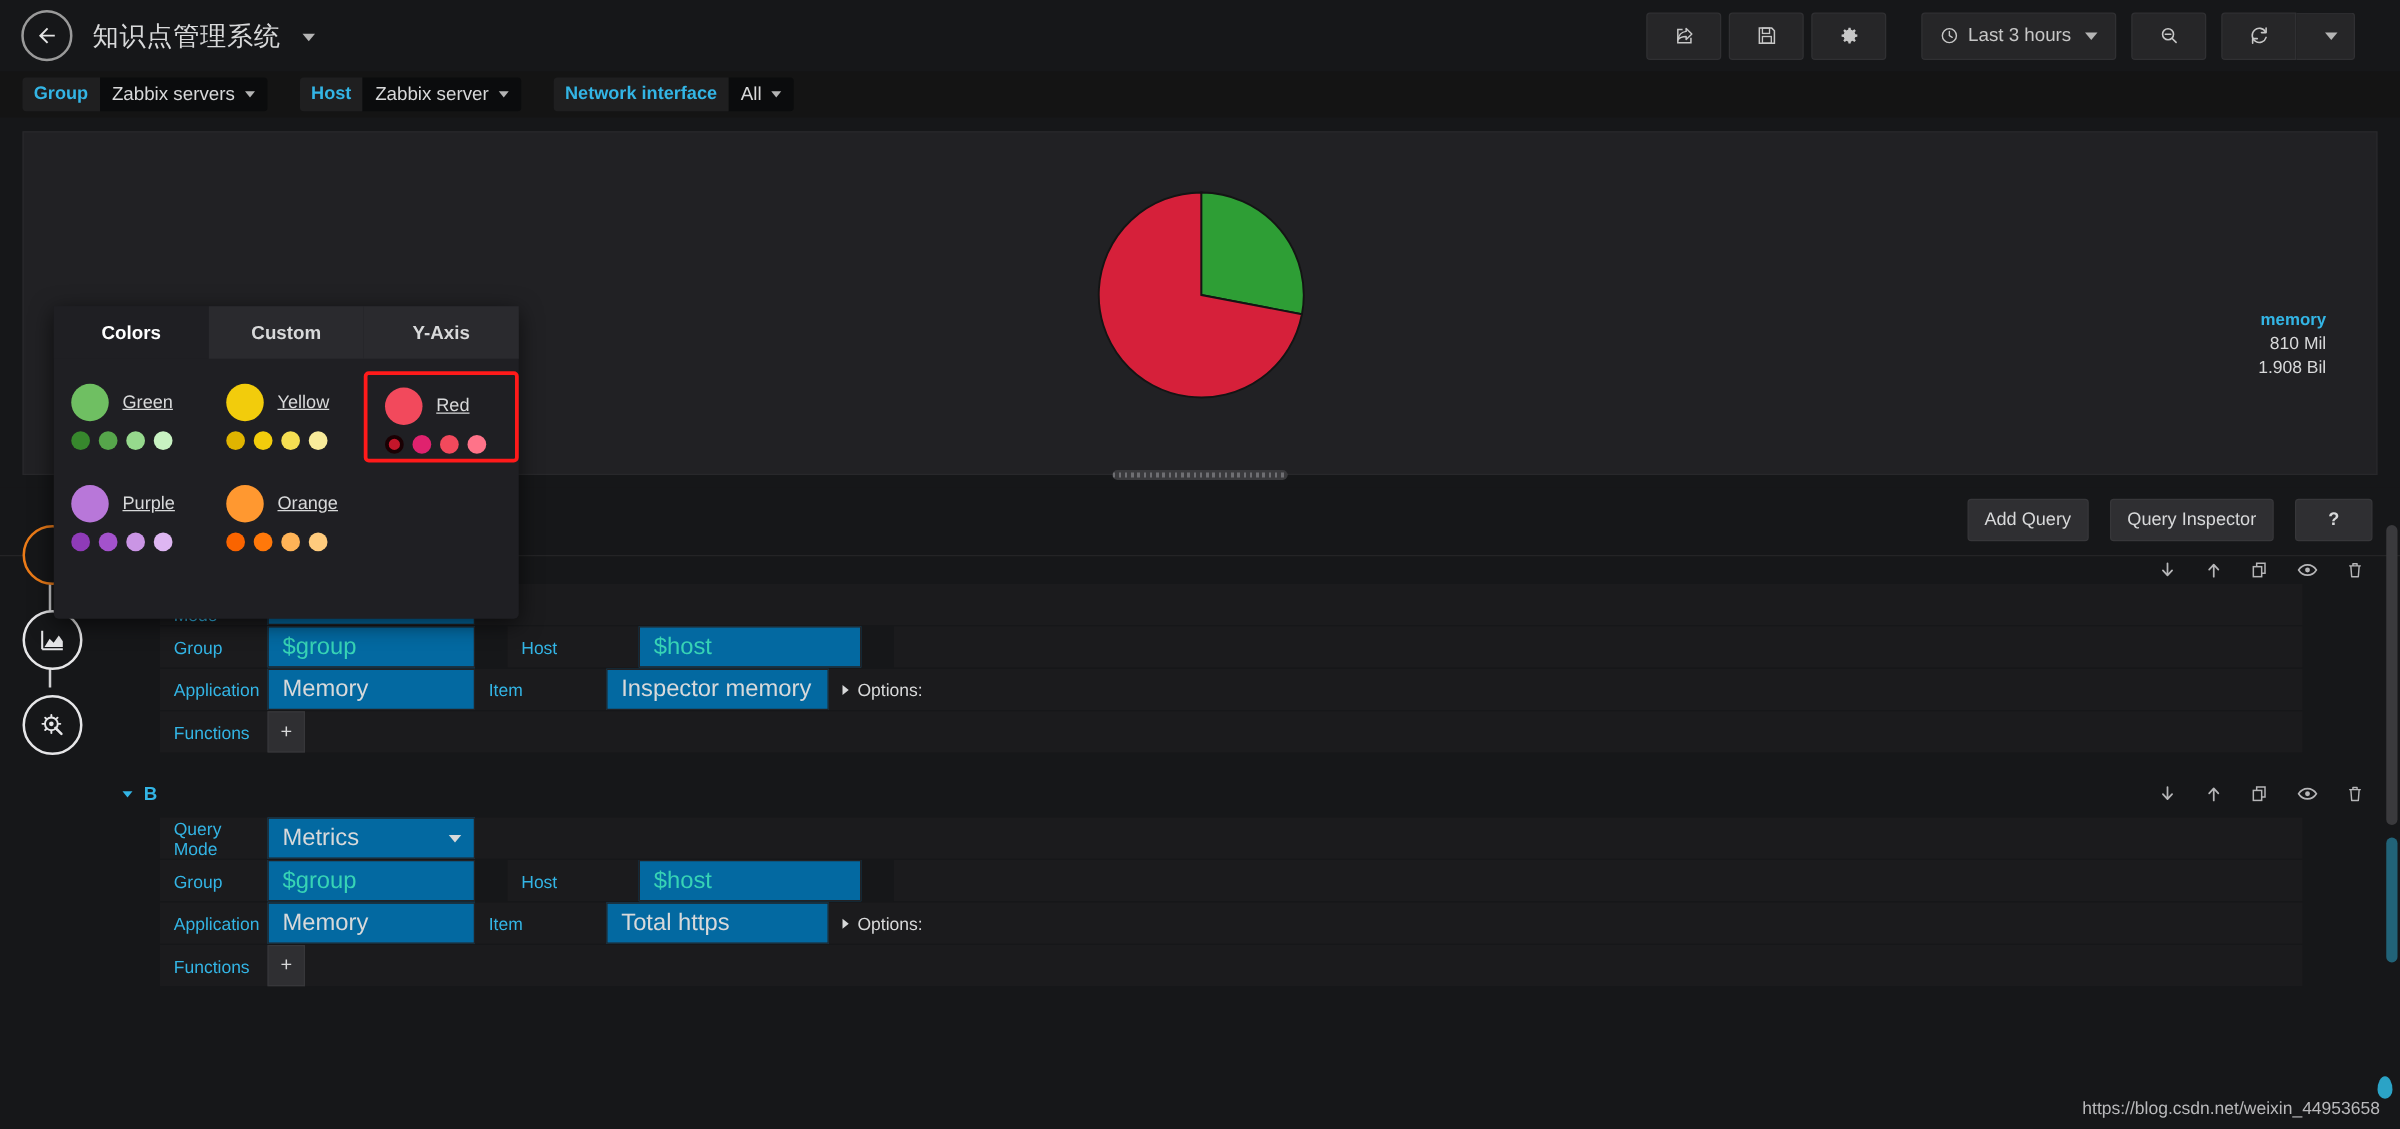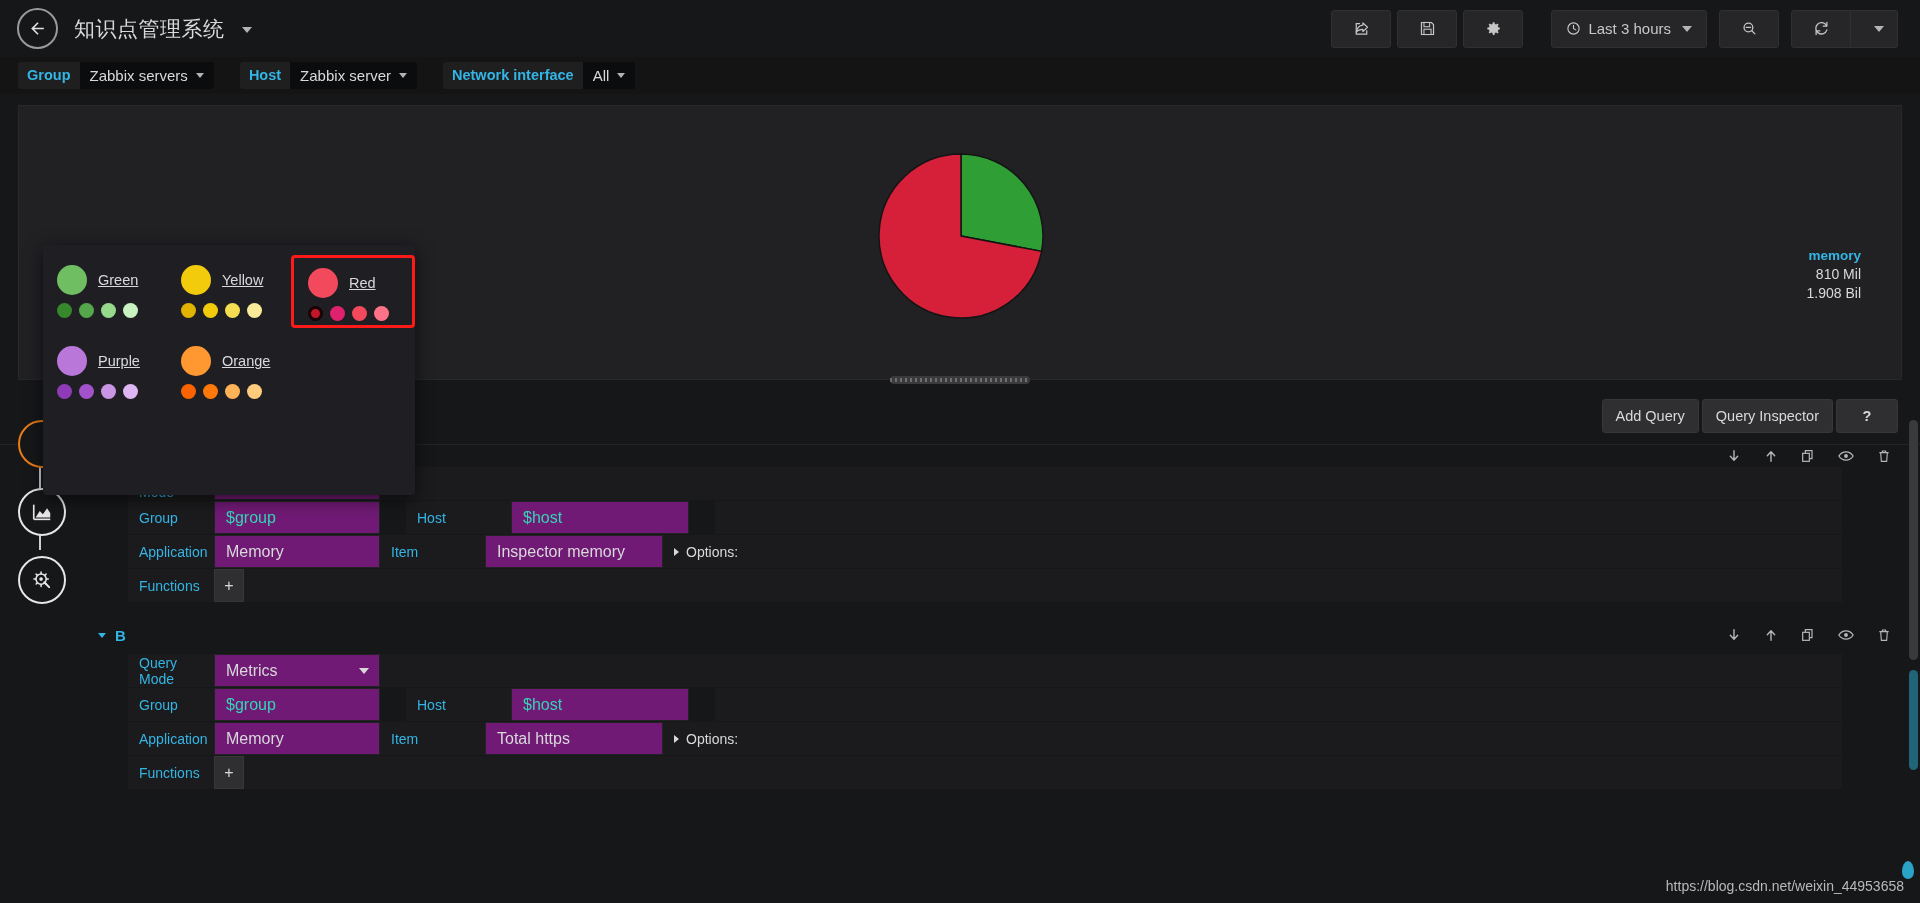--- a/index.html
+++ b/index.html
@@ -24,21 +24,21 @@
   }
   .dash-title{
     margin-left:16px;font-size:21px;color:#d8d9da;letter-spacing:.5px;
     font-family:"DejaVu Sans","Liberation Sans",sans-serif;
   }
   .caret-dn{
     display:inline-block;margin-left:10px;
     border-left:5px solid transparent;border-right:5px solid transparent;
     border-top:6px solid #b4b4b4;vertical-align:middle;
   }
-  .topnav-right{margin-left:auto;display:flex;align-items:center;gap:6px;padding-right:22px;}
+  .topnav-right{margin-left:auto;display:flex;align-items:center;gap:6px;padding-right:36px;}
   .tb-btn{
     height:36px;min-width:38px;padding:0 10px;background:#262628;border:1px solid #303033;
     border-radius:3px;display:flex;align-items:center;justify-content:center;
     color:#c7c7c7;font-size:15px;cursor:pointer;
   }
   .tb-btn.time{padding:0 14px;gap:7px;font-size:15px;margin-left:22px;}
   .tb-btn svg{display:block;}
   .tb-group{display:flex;align-items:center;}
   .tb-group .tb-btn{border-radius:0;border-left:none;}
   .tb-group .tb-btn:first-child{border-radius:3px 0 0 3px;border-left:1px solid #303033;}
@@ -92,21 +92,21 @@
   }
 
   
   .editor{
     position:absolute;left:0;top:390px;width:1920px;height:513px;background:#161719;
   }
   .editor-tabbar{
     position:relative;height:54px;border-bottom:1px solid #242426;
   }
   .editor-actions{
-    position:absolute;right:22px;top:9px;display:flex;gap:3px;
+    position:absolute;right:22px;top:9px;display:flex;gap:17px;
   }
   .ed-btn{
     background:#2f2f32;color:#d8d9da;border:1px solid #37373a;border-radius:3px;
     height:32px;padding:0 13px;font-size:14.5px;display:flex;align-items:center;cursor:pointer;
   }
   .ed-btn.q{min-width:34px;justify-content:center;font-weight:bold;}
 
   .query-block{margin:0 0 0 0;}
   .q-head{
     position:relative;height:38px;display:flex;align-items:center;padding-left:98px;
@@ -121,22 +121,22 @@
   }
   .q-row-icons span{color:#b6b6b8;cursor:pointer;display:flex;align-items:center;}
 
   .q-grid{margin-left:128px;width:1714px;}
   .q-line{display:flex;align-items:stretch;margin-bottom:1px;}
   .q-cell-label{
     background:#1b1b1d;color:#33b5e5;font-size:14px;
     display:flex;align-items:center;padding-left:11px;box-sizing:border-box;height:33px;
   }
   .q-cell-input{
-    background:#701a75;border:1px solid #222225;box-sizing:border-box;height:33px;
-    display:flex;align-items:center;padding:0 11px;color:#d8d9da;font-size:16px;
+    background:#0369a1;border:1px solid #222225;box-sizing:border-box;height:33px;
+    display:flex;align-items:center;padding:0 11px;color:#d8d9da;font-size:19px;
     position:relative;
   }
   .q-cell-input.var{color:#37d3b5;}
   .q-cell-blank{background:#1b1b1d;height:33px;flex:1;}
   .q-cell-opts{
     background:#1b1b1d;height:33px;flex:1;display:flex;align-items:center;
     padding-left:11px;color:#d8d9da;font-size:14px;
   }
   .q-cell-opts .tri-r{
     display:inline-block;margin-right:7px;
@@ -474,20 +474,25 @@
     <svg width="22" height="22" viewBox="0 0 24 24">
       <circle cx="11" cy="11" r="5.6" fill="none" stroke="#e6e6e8" stroke-width="1.7"></circle>
       <circle cx="11" cy="11" r="2" fill="#e6e6e8"></circle>
       <path d="M11 3.2v2M11 17v2M3.2 11h2M16.8 11h2M5.6 5.6l1.4 1.4M15 15l1.4 1.4M16.4 5.6L15 7M7 15l-1.4 1.4" stroke="#e6e6e8" stroke-width="1.7" stroke-linecap="round"></path>
       <path d="M14.5 14.5l5.3 5.3" stroke="#e6e6e8" stroke-width="2.2" stroke-linecap="round"></path>
     </svg>
   </div>
 </div>
 
 <div class="popover">
+  <div class="pop-tabs">
+    <div class="pop-tab active">Colors</div>
+    <div class="pop-tab">Custom</div>
+    <div class="pop-tab">Y-Axis</div>
+  </div>
   <div class="pop-body">
     <div class="color-row" id="color-row-1">
         <div class="color-cell">
           <div class="swatch-main">
             <div class="dot-lg" style="background: rgb(111, 191, 98);"></div>
             <div class="swatch-name">Green</div>
           </div>
           <div class="shades">
             <div class="dot-sm" style="background: rgb(55, 135, 45);"></div>
             <div class="dot-sm" style="background: rgb(86, 166, 75);"></div>

